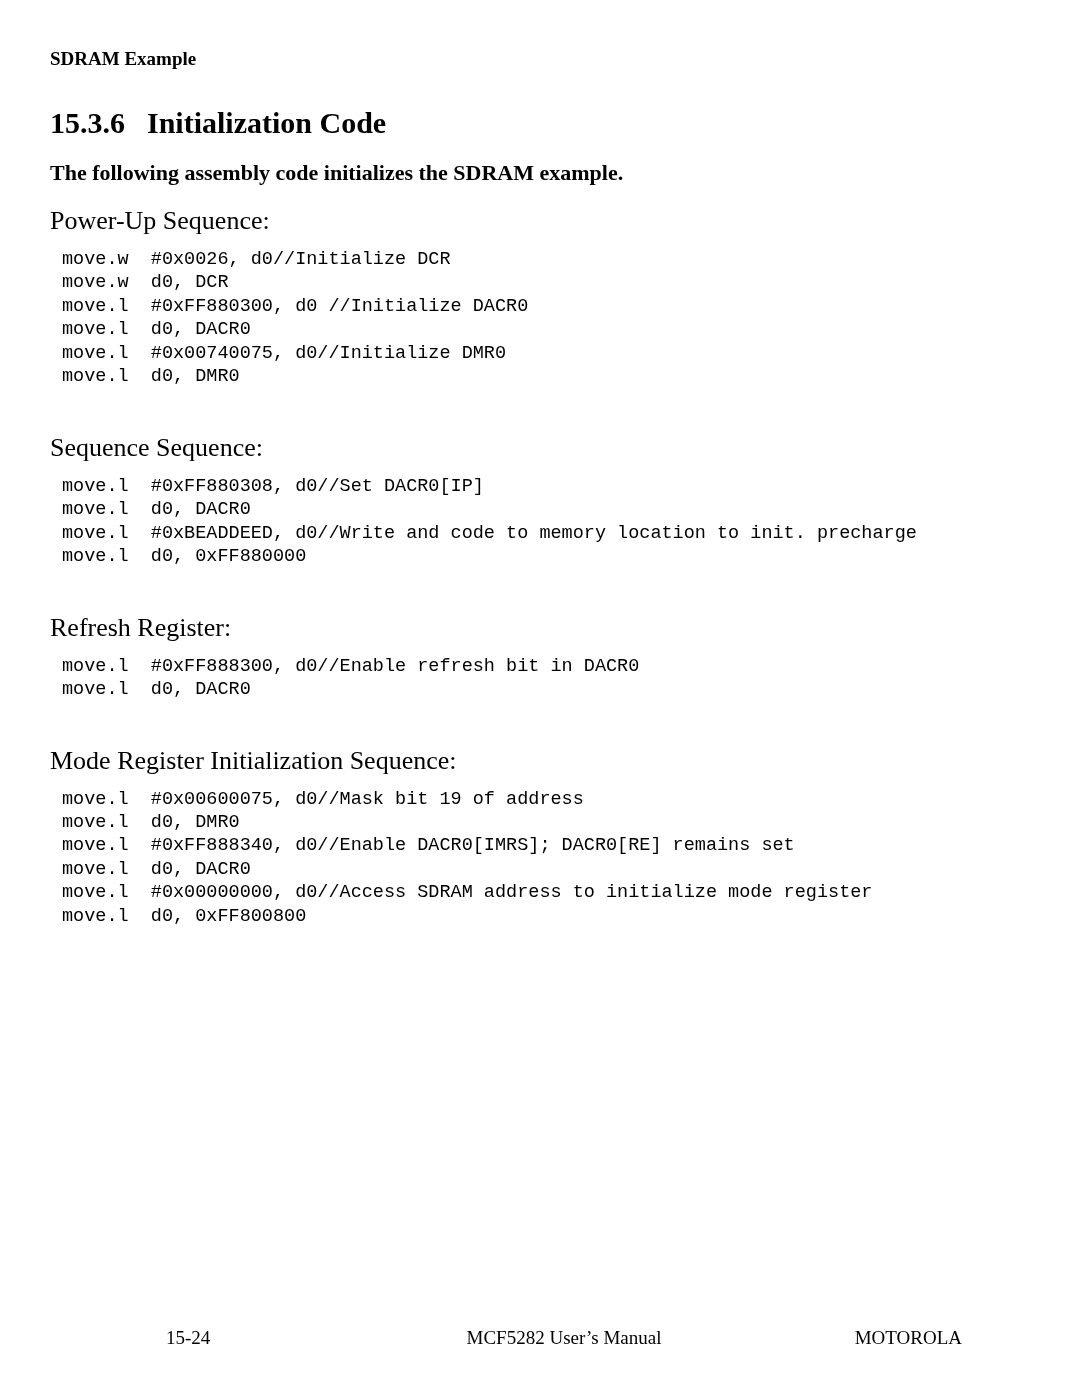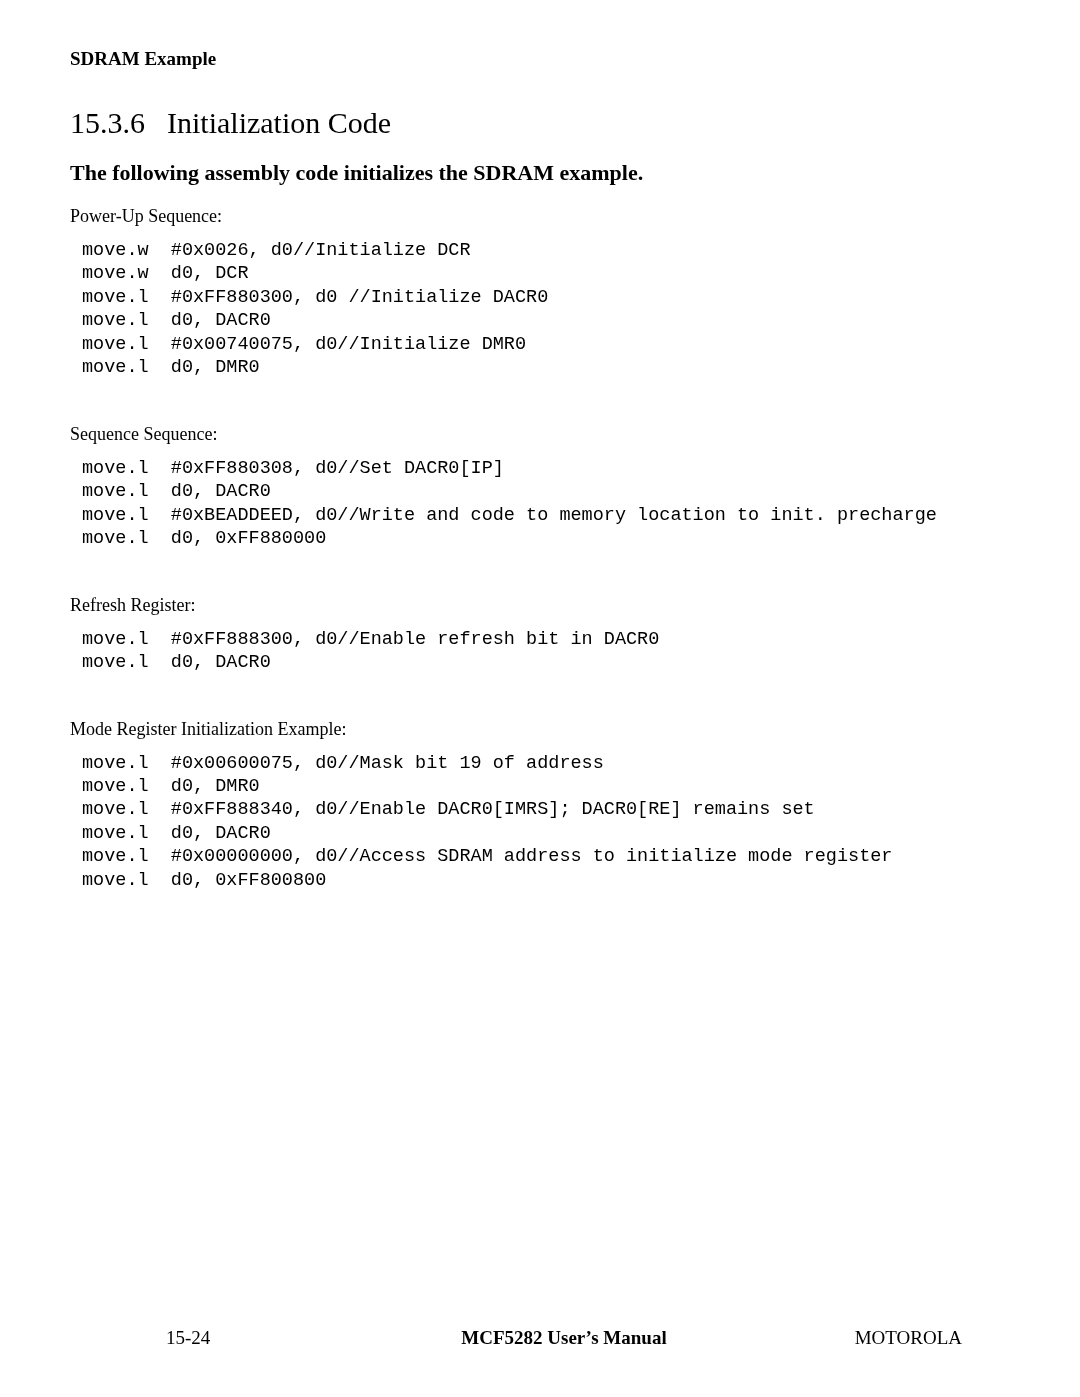--- a/index.html
+++ b/index.html
@@ -9,48 +9,48 @@
     width: 1080px;
     height: 1397px;
     font-family: "Times New Roman", Times, serif;
     color: #000;
   }
   .page {
     position: relative;
     width: 1080px;
     height: 1397px;
     box-sizing: border-box;
-    padding: 48px 118px 0 70px;
+    padding: 48px 118px 0 50px;
   }
   .running-head {
     font-family: "Times New Roman", Times, serif;
     font-weight: bold;
     font-size: 19px;
     margin-bottom: 36px;
   }
   .h2 {
     font-family: "Times New Roman", Times, serif;
-    font-weight: normal;
+    font-weight: bold;
     font-size: 30px;
     margin: 0 0 18px 0;
   }
   .h2 .secnum {
     display: inline-block;
     margin-right: 22px;
   }
   .body {
     font-family: "Times New Roman", Times, serif;
     font-size: 22px;
     margin: 0 0 18px 0;
     line-height: 1.35;
     font-weight: bold;
   }
   .subhead {
     font-family: "Times New Roman", Times, serif;
-    font-size: 18px;
+    font-size: 26px;
     margin: 44px 0 10px 0;
   }
   .subhead.first {
     margin-top: 6px;
   }
   pre.code {
     font-family: "Courier New", Courier, monospace;
     font-size: 18.5px;
     line-height: 1.27;
     white-space: pre;
@@ -62,21 +62,21 @@
     right: 118px;
     bottom: 48px;
     font-family: "Times New Roman", Times, serif;
     font-size: 19px;
     display: flex;
     justify-content: space-between;
     align-items: baseline;
     margin-left: 48px;
   }
   .footer .center {
-    font-weight: bold;
+    font-weight: normal;
     position: absolute;
     left: 50%;
     transform: translateX(-50%);
   }
 </style>
 </head>
 <body>
 
 <div class="page">
 
@@ -99,21 +99,21 @@
   <p class="subhead">Sequence Sequence:</p>
   <pre class="code">move.l  #0xFF880308, d0//Set DACR0[IP]
 move.l  d0, DACR0
 move.l  #0xBEADDEED, d0//Write and code to memory location to init. precharge
 move.l  d0, 0xFF880000</pre>
 
   <p class="subhead">Refresh Register:</p>
   <pre class="code">move.l  #0xFF888300, d0//Enable refresh bit in DACR0
 move.l  d0, DACR0</pre>
 
-  <p class="subhead">Mode Register Initialization Example:</p>
+  <p class="subhead">Mode Register Initialization Sequence:</p>
   <pre class="code">move.l  #0x00600075, d0//Mask bit 19 of address
 move.l  d0, DMR0
 move.l  #0xFF888340, d0//Enable DACR0[IMRS]; DACR0[RE] remains set
 move.l  d0, DACR0
 move.l  #0x00000000, d0//Access SDRAM address to initialize mode register
 move.l  d0, 0xFF800800</pre>
 
   <div class="footer">
     <span>15-24</span>
     <span class="center">MCF5282 User’s Manual</span>

